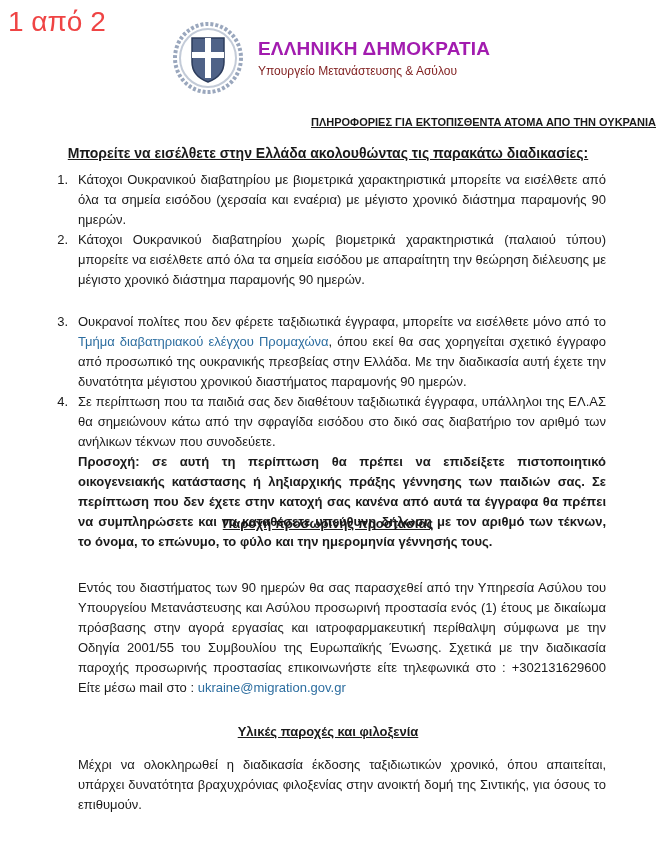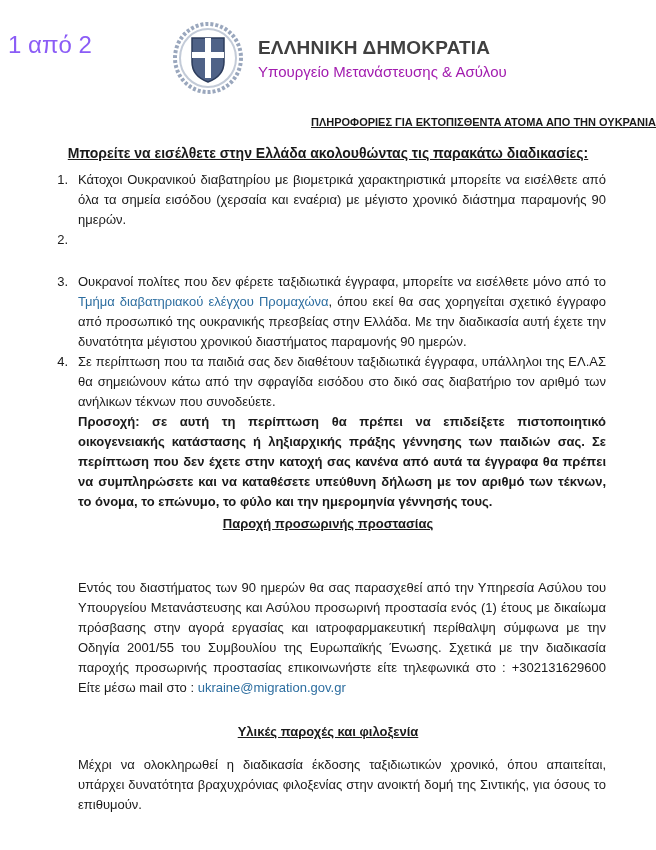--- a/index.html
+++ b/index.html
@@ -1,23 +1,23 @@
 <!DOCTYPE html>
 <html><head>
 <meta charset="utf-8">
 <style>
   html, body { margin: 0; padding: 0; background: #ffffff; }
   body { width: 656px; height: 850px; position: relative; overflow: hidden;
          font-family: "Liberation Sans", "DejaVu Sans", sans-serif; color: #1a1a1a; }
-  .page-indicator { position: absolute; left: 8px; top: 6px; font-size: 24px; color: #8b5cf6; margin-top: 25px; }
+  .page-indicator { position: absolute; left: 8px; top: 6px; font-size: 28px; color: #ef4444; }
   .header { position: absolute; left: 172px; top: 22px; display: flex; align-items: center; }
   .emblem { width: 72px; height: 72px; }
   .header-text { margin-left: 14px; }
-  .republic { font-size: 19px; font-weight: bold; color: #404040; letter-spacing: 0.2px; }
-  .ministry { font-size: 15px; color: #a21caf; margin-top: 4px; }
+  .republic { font-size: 19px; font-weight: bold; color: #a21caf; letter-spacing: 0.2px; }
+  .ministry { font-size: 12px; color: #7f1d1d; margin-top: 4px; }
   .doc-title { position: absolute; left: 0; width: 656px; top: 116px; text-align: right;
                font-size: 11px; font-weight: bold; text-decoration: underline; }
   .doc-subtitle { position: absolute; left: 0; width: 656px; top: 145px; text-align: center;
                font-size: 14px; font-weight: bold; text-decoration: underline; }
   .list { position: absolute; left: 26px; top: 170px; width: 580px; font-size: 13px; line-height: 20px; }
   .item { display: flex; text-align: justify; }
   .num { width: 52px; flex: none; text-align: right; padding-right: 10px; box-sizing: border-box; }
   .item-body { flex: 1; }
   .bold { font-weight: bold; }
   .link { color: #2d6ea0; cursor: pointer; }
@@ -49,20 +49,21 @@
 <div class="doc-subtitle">Μπορείτε να εισέλθετε στην Ελλάδα ακολουθώντας τις παρακάτω διαδικασίες:</div>
 
 <div class="list">
   <div class="item">
     <div class="num">1.</div>
     <div class="item-body">Κάτοχοι Ουκρανικού διαβατηρίου με βιομετρικά χαρακτηριστικά μπορείτε να εισέλθετε από όλα τα σημεία εισόδου (χερσαία και εναέρια) με μέγιστο χρονικό διάστημα παραμονής 90 ημερών.</div>
   </div>
   <div class="item">
     <div class="num">2.</div>
     <div class="item-body">
+      <div>Κάτοχοι Ουκρανικού διαβατηρίου χωρίς βιομετρικά χαρακτηριστικά (παλαιού τύπου) μπορείτε να εισέλθετε από όλα τα σημεία εισόδου με απαραίτητη την θεώρηση διέλευσης με μέγιστο χρονικό διάστημα παραμονής 90 ημερών.</div>
     </div>
   </div>
   <div class="gap"></div>
   <div class="item">
     <div class="num">3.</div>
     <div class="item-body"><span>Ουκρανοί πολίτες που δεν φέρετε ταξιδιωτικά έγγραφα, μπορείτε να εισέλθετε μόνο από το </span><span class="link">Τμήμα διαβατηριακού ελέγχου Προμαχώνα</span><span>, όπου εκεί θα σας χορηγείται σχετικό έγγραφο από προσωπικό της ουκρανικής πρεσβείας στην Ελλάδα. Με την διαδικασία αυτή έχετε την δυνατότητα μέγιστου χρονικού διαστήματος παραμονής 90 ημερών.</span></div>
   </div>
   <div class="item">
     <div class="num">4.</div>
     <div class="item-body">

